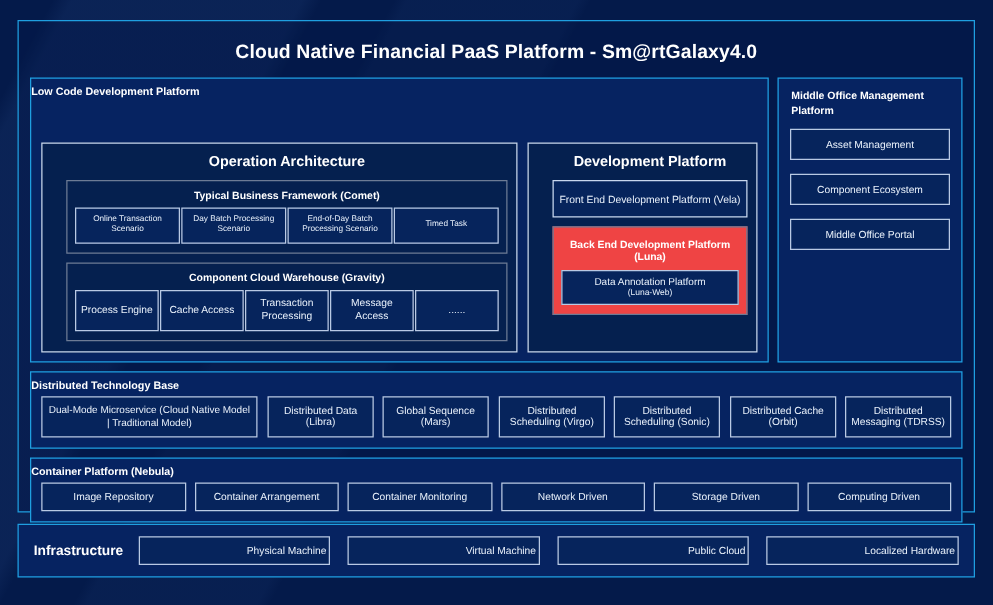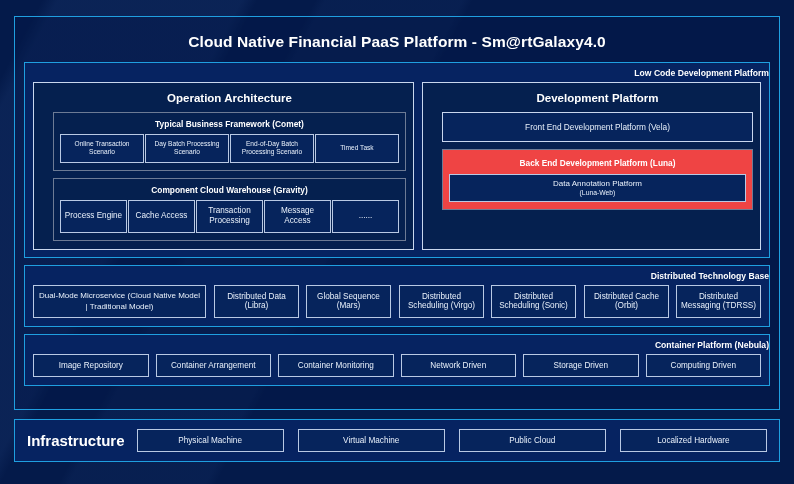--- a/index.html
+++ b/index.html
@@ -66,21 +66,21 @@
     padding: 8px 0 11px 0;
   }
 
   
   .panel {
     border: 1.4px solid #1f9fe0;
     background: #062361;
   }
 
   .panel-title {
-    text-align: right;
+    text-align: left;
     color: #ffffff;
     font-size: 8.6px;
     font-weight: bold;
     padding: 5px 0 4px 0;
   }
 
   
   .top-region {
     display: flex;
     gap: 7px;
@@ -95,20 +95,21 @@
   .lowcode-cols {
     display: flex;
     gap: 8px;
     padding: 0 8px;
   }
 
   .subpanel {
     border: 1.2px solid #c9d7ee;
     background: #05204f;
     padding: 6px 7px 8px 19px;
+    margin-top: 32px;
   }
 
   .subpanel-title {
     text-align: center;
     color: #ffffff;
     font-size: 11.5px;
     font-weight: bold;
     padding: 3px 0 8px 0;
   }
 
@@ -294,39 +295,39 @@
     border: 1.5px solid #1f9fe0;
     background: #062361;
     display: flex;
     align-items: center;
     gap: 8px;
     padding: 9px 12px;
   }
 
   .infra-label {
     color: #ffffff;
-    font-size: 15px;
+    font-size: 11px;
     font-weight: bold;
     flex: 0 0 auto;
     padding-right: 4px;
   }
 
   .infra-cells {
     flex: 1 1 auto;
     display: flex;
     gap: 14px;
   }
 
   .infra-cell {
     flex: 1 1 0;
     border: 1.1px solid #b9c9e4;
     background: #06245c;
     color: #e9f1fb;
     font-size: 8.2px;
-    text-align: center;
+    text-align: right;
     padding: 6px 2px;
   }
 </style>
 </head>
 <body>
 
 <div class="bg-sheen"></div>
 
 <div class="page">
 
@@ -378,20 +379,26 @@
                   <span>Data Annotation Platform</span>
                   <span class="small">(Luna-Web)</span>
                 </div>
               </div>
             </div>
           </div>
 
         </div>
       </div>
 
+      <div class="panel middle-office">
+        <div class="mo-title">Middle Office Management Platform</div>
+        <div class="mo-box">Asset Management</div>
+        <div class="mo-box">Component Ecosystem</div>
+        <div class="mo-box">Middle Office Portal</div>
+      </div>
 
     </div>
 
     <div class="panel dtb">
       <div class="panel-title">Distributed Technology Base</div>
       <div class="dtb-body">
         <div class="dtb-wide">Dual-Mode Microservice (Cloud Native Model | Traditional Model)</div>
         <div class="dtb-cols">
           <div class="dtb-col">
             <div class="dtb-cell">Distributed Data (Libra)</div>

